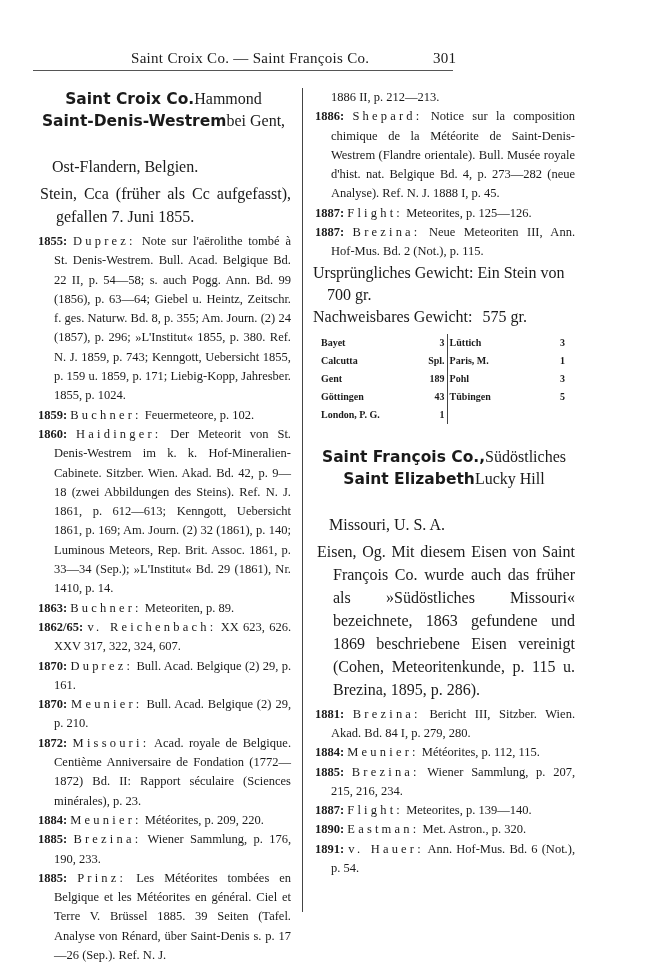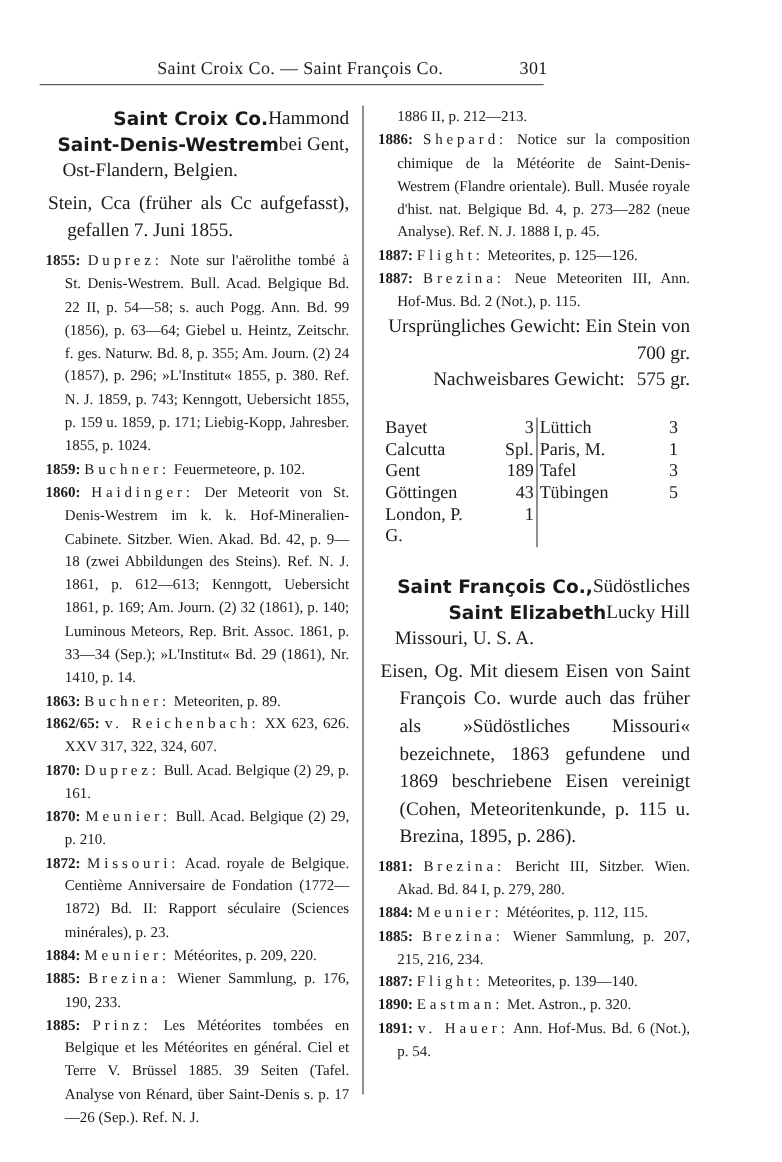--- a/index.html
+++ b/index.html
@@ -26,44 +26,44 @@
     .col {
       position: absolute; top: 88px;
       font-family: "Liberation Serif", serif;
     }
     .col-left { left: 36px; width: 255px; }
     .col-right { left: 313px; width: 262px; }
 
     .entry-head {
       font-family: "DejaVu Sans", "Liberation Sans", sans-serif;
       font-weight: bold; font-size: 15.5px; line-height: 22px;
-      display: flex; justify-content: flex-end; white-space: nowrap;
+      display: flex; justify-content: center; white-space: nowrap;
     }
     .entry-head .loc {
       font-family: "Liberation Serif", serif; font-weight: normal; font-size: 16px;
     }
-    .loc-line { font-size: 16px; line-height: 22px; padding-left: 16px; }
+    .loc-line { font-size: 16px; line-height: 22px; padding-left: 16px; margin-top: 24px; }
     .desc {
       font-size: 16px; line-height: 23px; text-indent: -16px; padding-left: 20px;
       margin-top: 4px; text-align: justify;
     }
     .refs { margin-top: 4px; }
     .ref {
       font-size: 12.5px; line-height: 19.3px; padding-left: 18px; text-indent: -16px;
       text-align: justify; margin-left: 0;
     }
     .ref .yr { font-weight: bold; }
     .ref .au { letter-spacing: 3.2px; }
     .weight {
-      font-size: 16px; line-height: 22px; padding-left: 14px; text-indent: -14px; text-align: right;
+      font-size: 16px; line-height: 22px; padding-left: 14px; text-indent: -14px;
     }
     .weight .val { margin-left: 10px; }
     table.coll {
-      border-collapse: collapse; margin-top: 20px; margin-left: 6px;
-      font-size: 15px; width: 248px;
+      border-collapse: collapse; margin-top: 6px; margin-left: 6px;
+      font-size: 10px; width: 248px; font-weight: bold;
     }
     table.coll td { padding: 0 2px; line-height: 18px; height: 18px; vertical-align: top; }
     table.coll td.n { text-align: right; }
     table.coll td.sep { border-left: 1px solid #444; width: 0; padding: 0; }
     table.coll td.name { width: 78px; }
     .gap { height: 22px; }
   </style>
 </head>
 <body>
 
@@ -122,21 +122,21 @@
       <td class="name">Calcutta</td>
           <td class="n">Spl.</td>
           <td class="sep"></td>
       <td>Paris, M.</td>
           <td class="n">1</td>
     </tr>
     <tr>
       <td class="name">Gent</td>
           <td class="n">189</td>
           <td class="sep"></td>
-      <td>Tafel</td>
+      <td>Pohl</td>
           <td class="n">3</td>
     </tr>
     <tr>
       <td class="name">Göttingen</td>
           <td class="n">43</td>
           <td class="sep"></td>
       <td>Tübingen</td>
           <td class="n">5</td>
     </tr>
     <tr>

